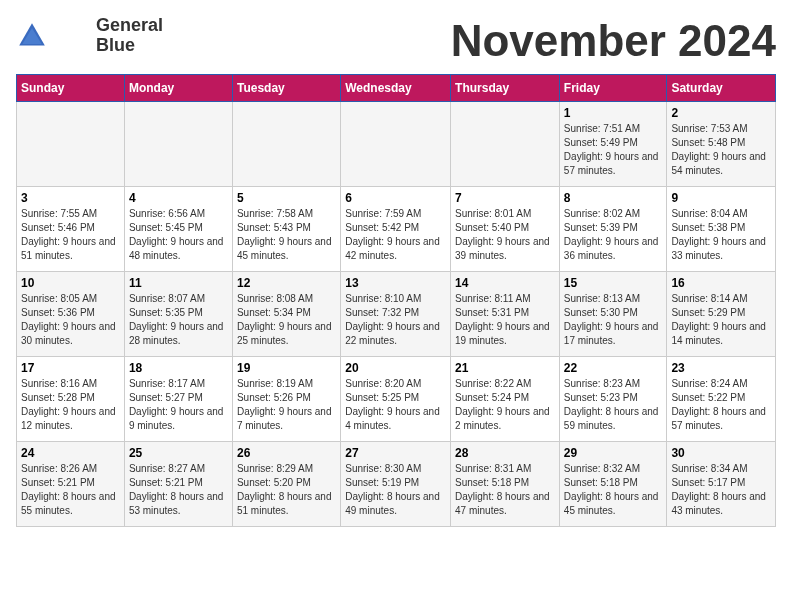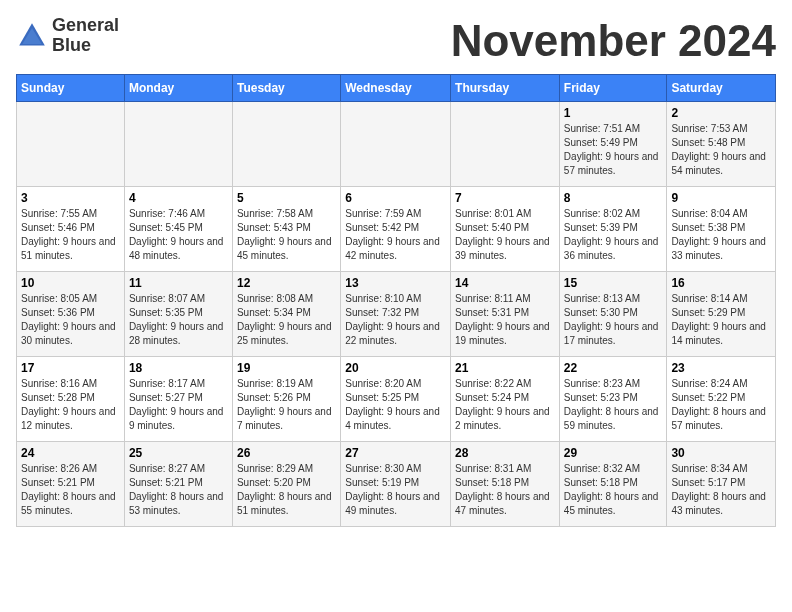--- a/index.html
+++ b/index.html
@@ -22,20 +22,21 @@
       gap: 4px;
     }
     .logo-text {
       font-size: 18px;
       font-weight: bold;
       color: #333;
       line-height: 1.1;
     }
     .logo-text span {
       display: block;
+      margin-left: 44px;
     }
     .logo-icon {
       width: 32px;
       height: 32px;
     }
     .title-block {
       text-align: right;
     }
     .month-title {
       font-size: 44px;
@@ -45,21 +46,21 @@
     .location {
       font-size: 14px;
       color: #555;
     }
     table {
       width: 100%;
       border-collapse: collapse;
       font-size: 11px;
     }
     thead tr th {
-      background-color: #3b82f6;
+      background-color: #be185d;
       color: #fff;
       padding: 6px 4px;
       text-align: left;
       font-size: 12px;
       border: 1px solid #2a5aaf;
     }
     tbody tr td {
       border: 1px solid #ccc;
       vertical-align: top;
       padding: 4px;
@@ -140,21 +141,21 @@
       </tr>
       <tr>
         <td>
           <span class="day-num">3</span>
           <div class="day-info" style="white-space: pre-line;">Sunrise: 7:55 AM
 Sunset: 5:46 PM
 Daylight: 9 hours and 51 minutes.</div>
         </td>
         <td>
           <span class="day-num">4</span>
-          <div class="day-info" style="white-space: pre-line;">Sunrise: 7:46 AM
+          <div class="day-info" style="white-space: pre-line;">Sunrise: 6:56 AM
 Sunset: 5:45 PM
 Daylight: 9 hours and 48 minutes.</div>
         </td>
         <td>
           <span class="day-num">5</span>
           <div class="day-info" style="white-space: pre-line;">Sunrise: 7:58 AM
 Sunset: 5:43 PM
 Daylight: 9 hours and 45 minutes.</div>
         </td>
         <td>

